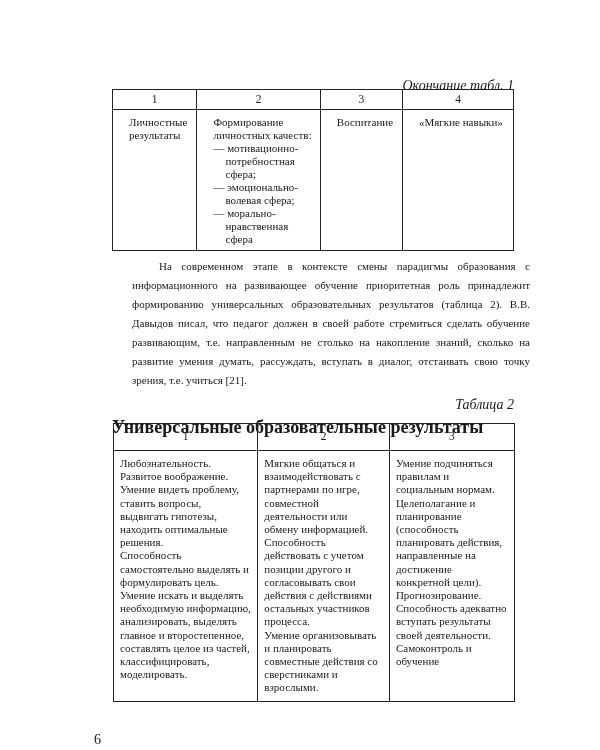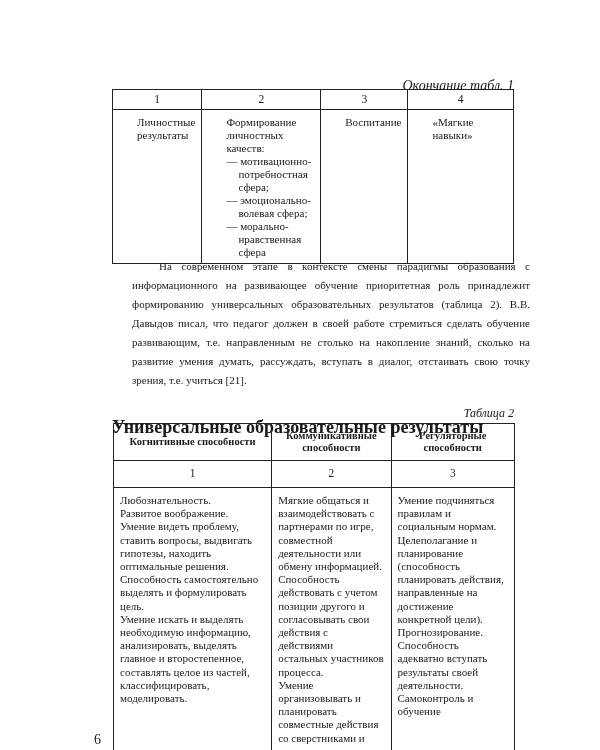--- a/index.html
+++ b/index.html
@@ -8,28 +8,28 @@
       font-family: "Liberation Serif", "DejaVu Serif", serif; color: #1a1a1a;
     }
     .abs { position: absolute; margin-top: 20px; }
     .cont-caption {
       right: 86px; top: 58px; font-size: 14px; font-style: italic;
     }
     table { border-collapse: collapse; position: absolute; }
     td, th { border: 1.3px solid #222; vertical-align: top; }
     #t1 { left: 112px; top: 89px; width: 402px; font-size: 11px; line-height: 13px; }
     #t1 .hdr td { height: 19px; text-align: center; vertical-align: middle; padding: 0; font-size: 11.5px; }
-    #t1 .body td { padding: 6px 6px 4px 24px; height: 110px; }
+    #t1 .body td { padding: 6px 6px 4px 16px; height: 110px; }
     #t1 .c1 { width: 68px; } #t1 .c2 { width: 118px; } #t1 .c3 { width: 61px; } #t1 .c4 { width: 106px; }
     .bul { display: block; padding-left: 12px; text-indent: -12px; }
     .para {
       left: 132px; top: 237px; width: 398px; font-size: 11px; line-height: 19px; text-align: justify;
       text-indent: 27px;
     }
-    .tab2-caption { right: 86px; top: 386px; font-size: 12px; font-style: italic; }
+    .tab2-caption { right: 86px; top: 377px; font-size: 14px; font-style: italic; }
     .tab2-title { left: 112px; width: 402px; top: 397px; font-weight: bold; font-size: 18px; }
     #t2 { left: 113px; top: 423px; width: 402px; font-size: 11px; line-height: 13.2px; }
     #t2 .hdr td { height: 36px; text-align: center; vertical-align: middle; font-weight: bold; font-size: 10.5px; line-height: 12.5px; padding: 0 4px; }
     #t2 .num td { height: 26px; text-align: center; vertical-align: middle; font-size: 11.5px; padding: 0; }
     #t2 .body td { padding: 6px 6px; height: 198px; }
     #t2 .c1 { width: 146px; } #t2 .c2 { width: 108px; } #t2 .c3 { width: 112px; }
     .line { display: block; }
     .page-num { left: 94px; top: 712px; font-size: 14px; }
   </style>
 </head>
@@ -59,25 +59,20 @@
 </tbody>
   </table>
 
 <div class="abs para">На современном этапе в контексте смены парадигмы образования с информационного на развивающее обучение приоритетная роль принадлежит формированию универсальных образовательных результатов (таблица 2). В.В. Давыдов писал, что педагог должен в своей работе стремиться сделать обучение развивающим, т.е. направленным не столько на накопление знаний, сколько на развитие умения думать, рассуждать, вступать в диалог, отстаивать свою точку зрения, т.е. учиться [21].</div>
 
 <div class="abs tab2-caption">Таблица 2</div>
 <div class="abs tab2-title">Универсальные образовательные результаты</div>
 
 <table id="t2">
   <tbody>
-      <tr class="hdr">
-    <td class="c1">Когнитивные способности</td>
-    <td class="c2">Коммуникативные способности</td>
-    <td class="c3">Регуляторные способности</td>
-  </tr>
   <tr class="num">
     <td>1</td>
     <td>2</td>
     <td>3</td>
   </tr>
   <tr class="body">
     <td>
       <span class="line">Любознательность.</span>
       <span class="line">Развитое воображение.</span>
       <span class="line">Умение видеть проблему, ставить вопросы, выдвигать гипотезы, находить оптимальные решения.</span>

